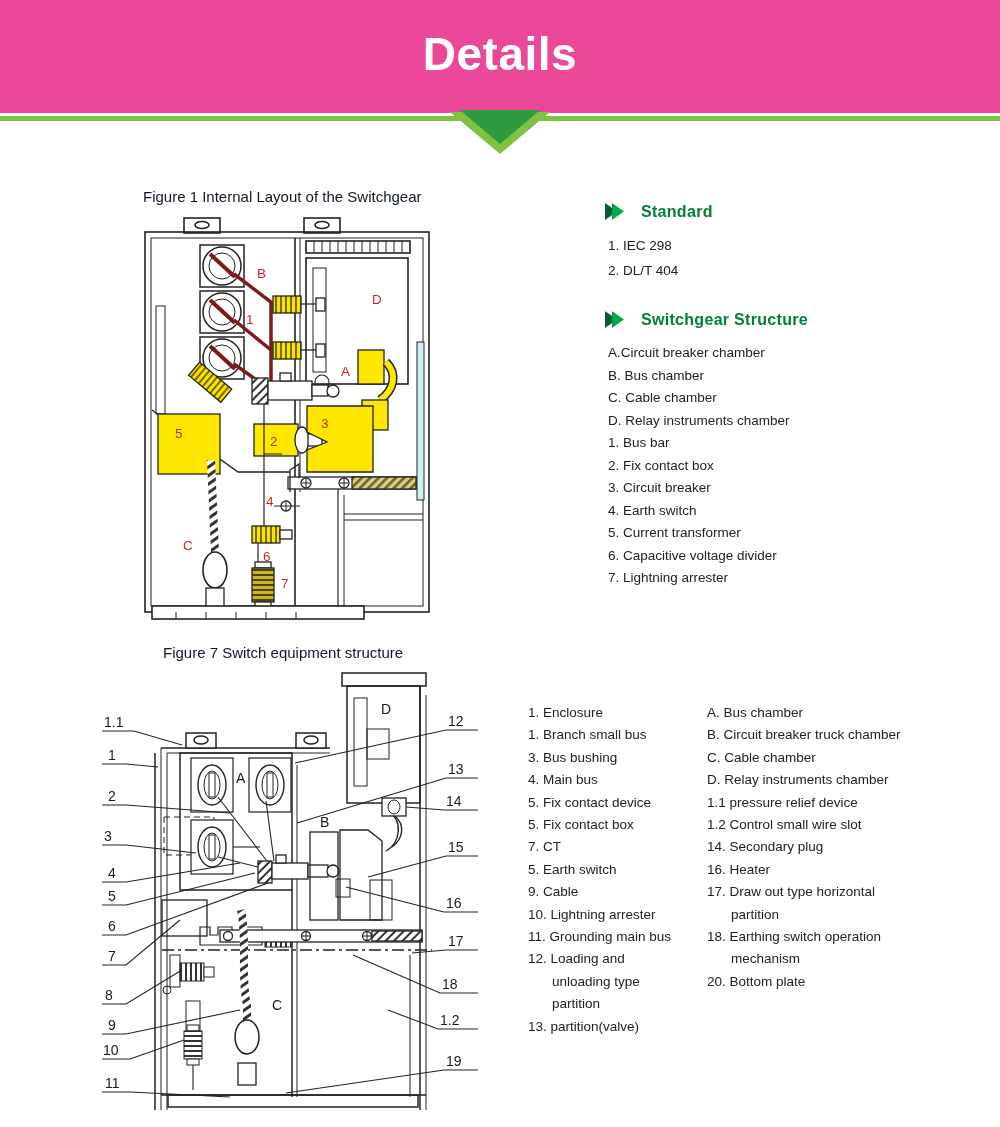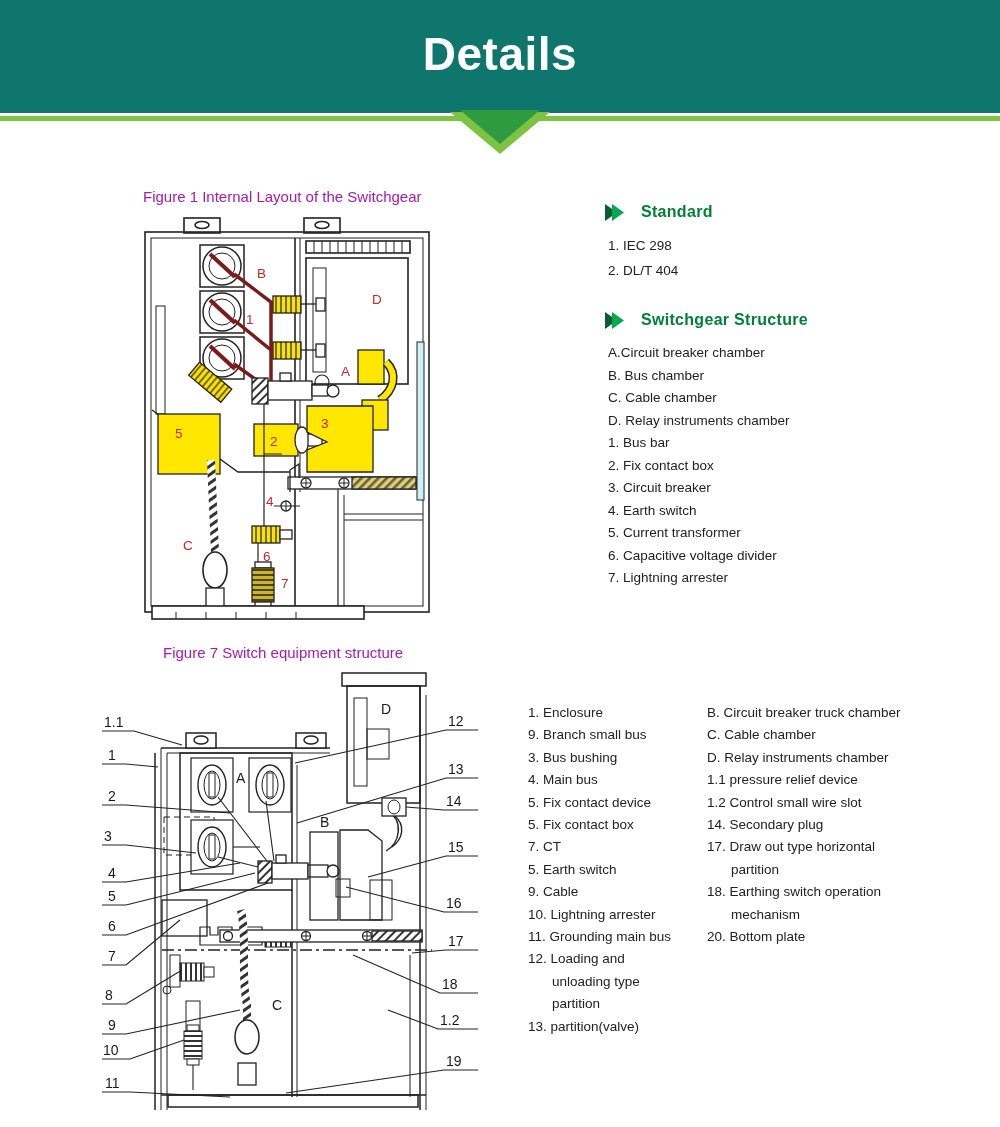--- a/index.html
+++ b/index.html
@@ -1,29 +1,29 @@
 <!DOCTYPE html>
 <html><head>
 <meta charset="utf-8">
 <style>
   html,body{margin:0;padding:0;background:#ffffff;}
   .page{position:relative;width:1000px;height:1127px;background:#fff;overflow:hidden;
         font-family:"Liberation Sans", sans-serif;color:#1f1f1f;}
   
-  .banner{position:absolute;left:0;top:0;width:1000px;height:113px;background:#0f766e;}
+  .banner{position:absolute;left:0;top:0;width:1000px;height:113px;background:#ec4899;}
   .banner h1{margin:0;text-align:center;line-height:108px;font-size:46px;font-weight:bold;color:#ffffff;letter-spacing:0.5px;}
   .stripe{position:absolute;left:0;top:116px;width:1000px;height:5px;background:#7FC242;}
   .chev{position:absolute;width:0;height:0;}
   .chev-light{left:450px;top:112px;border-left:50px solid transparent;border-right:50px solid transparent;border-top:42px solid #7FC242;}
   .chev-dark{left:460px;top:110px;border-left:40px solid transparent;border-right:40px solid transparent;border-top:34px solid #2F9B41;}
   
-  .caption{position:absolute;font-size:15px;color:#a21caf;white-space:nowrap;}
+  .caption{position:absolute;font-size:15px;color:#0f172a;white-space:nowrap;}
   .fig{position:absolute;}
   
-  .sec-head{position:absolute;display:flex;align-items:flex-end;gap:10px;}
+  .sec-head{position:absolute;display:flex;align-items:flex-start;gap:10px;}
   .sec-head .t{font-size:16px;font-weight:bold;color:#008038;letter-spacing:0.3px;}
   .sec-items{position:absolute;font-size:13.5px;color:#222;}
   .sec-items .row{line-height:25px;white-space:nowrap;}
   .struct-items .row{line-height:22.5px;}
   
   .parts{position:absolute;font-size:13.5px;color:#222;margin-top:16px;}
   .parts .pitem{line-height:22.4px;white-space:pre-line;padding-left:24px;text-indent:-24px;}
   svg text{font-family:"Liberation Sans", sans-serif;}
   .lblR{fill:#C62828;font-size:13.5px;}
   .lblK{fill:#1a1a1a;font-size:14px;}
@@ -369,43 +369,45 @@
       <text class="lblK" x="346" y="401">19</text>
       <text class="lblK" x="136" y="118">A</text>
       <text class="lblK" x="220" y="162">B</text>
       <text class="lblK" x="172" y="345">C</text>
       <text class="lblK" x="281" y="49">D</text>
     </g>
   </svg>
 
   <div class="parts" style="left:528px;top:686px;width:172px">
     <div class="pitem">1. Enclosure</div>
-    <div class="pitem">9. Branch small bus</div>
+    <div class="pitem">1. Branch small bus</div>
     <div class="pitem">3. Bus bushing</div>
     <div class="pitem">4. Main bus</div>
     <div class="pitem">5. Fix contact device</div>
     <div class="pitem">5. Fix contact box</div>
     <div class="pitem">7. CT</div>
     <div class="pitem">5. Earth switch</div>
     <div class="pitem">9. Cable</div>
     <div class="pitem">10. Lightning arrester</div>
     <div class="pitem">11. Grounding main bus</div>
     <div class="pitem">12. Loading and
 unloading type
 partition</div>
     <div class="pitem">13. partition(valve)</div>
   </div>
 
   <div class="parts" style="left:707px;top:686px;width:245px">
+    <div class="pitem">A. Bus chamber</div>
     <div class="pitem">B. Circuit breaker truck chamber</div>
     <div class="pitem">C. Cable chamber</div>
     <div class="pitem">D. Relay instruments chamber</div>
     <div class="pitem">1.1 pressure relief device</div>
     <div class="pitem">1.2 Control small wire slot</div>
     <div class="pitem">14. Secondary plug</div>
+    <div class="pitem">16. Heater</div>
     <div class="pitem">17. Draw out type horizontal
 partition</div>
     <div class="pitem">18. Earthing switch operation
 mechanism</div>
     <div class="pitem">20. Bottom plate</div>
   </div>
 
 </div>
 
 </body></html>

